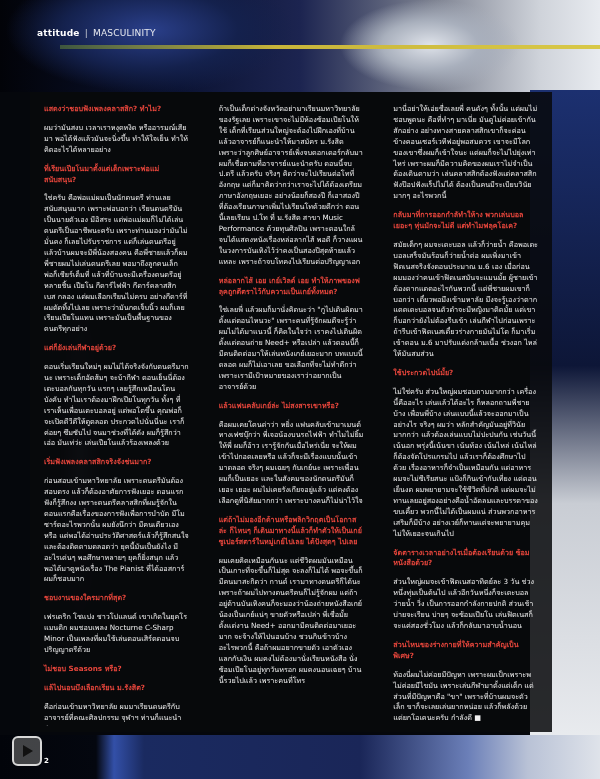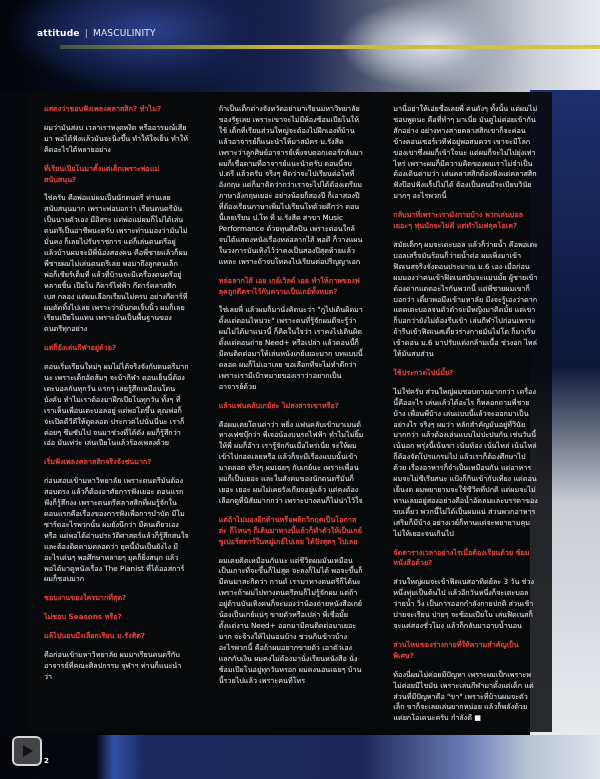--- a/index.html
+++ b/index.html
@@ -89,36 +89,37 @@
   <div class="col" id="col-0">
       <p class="q">แสดงว่าชอบฟังเพลงคลาสสิก? ทำไม?</p>
       <p class="a">ผมว่ามันสงบ เวลาเราหงุดหงิด หรืออารมณ์เสียมา พอได้ฟังแล้วมันจะนิ่งขึ้น ทำให้ใจเย็น ทำให้คิดอะไรได้หลายอย่าง</p>
       <p class="q">ที่เรียนเปียโนมาตั้งแต่เด็กเพราะพ่อแม่สนับสนุน?</p>
       <p class="a">ใช่ครับ คือพ่อแม่ผมเป็นนักดนตรี ท่านเลยสนับสนุนมาก เพราะพ่อบอกว่า เรียนดนตรีมันเป็นนายตัวเอง มีอิสระ แต่พ่อแม่ผมก็ไม่ได้เล่นดนตรีเป็นอาชีพนะครับ เพราะท่านมองว่ามันไม่มั่นคง ก็เลยไปรับราชการ แต่ก็เล่นดนตรีอยู่ แล้วบ้านผมจะมีพี่น้องสองคน คือพี่ชายแล้วก็ผม พี่ชายผมไม่เล่นดนตรีเลย พอมาถึงลูกคนเล็ก พ่อก็เชียร์เต็มที่ แล้วที่บ้านจะมีเครื่องดนตรีอยู่หลายชิ้น เปียโน กีตาร์ไฟฟ้า กีตาร์คลาสสิก เบส กลอง แต่ผมเลือกเรียนไม่ครบ อย่างกีตาร์ที่ผมตัดทิ้งไปเลย เพราะว่ามันกดเจ็บนิ้ว ผมก็เลยเรียนเปียโนแทน เพราะมันเป็นพื้นฐานของดนตรีทุกอย่าง</p>
       <p class="q">แต่ก็ยังเล่นกีฬาอยู่ด้วย?</p>
       <p class="a">ตอนเริ่มเรียนใหม่ๆ ผมไม่ได้จริงจังกับดนตรีมากนะ เพราะเด็กอัดส้มๆ จะบ้ากีฬา ตอนเย็นนี่ต้องเตะบอลกันทุกวัน แรกๆ เลยรู้สึกเหมือนโดนบังคับ ทำไมเราต้องมาฝึกเปียโนทุกวัน ทั้งๆ ที่เราเห็นเพื่อนเตะบอลอยู่ แต่พอโตขึ้น คุณพ่อก็จะเปิดดีวีดีให้ดูตลอด ประกวดไปนั่นนี่นะ เราก็ค่อยๆ ซึมซับไป จนมาช่วงที่ได้ดัง ผมก็รู้สึกว่า เอ่อ มันเท่ว่ะ เล่นเปียโนแล้วร้องเพลงด้วย</p>
       <p class="q">เริ่มฟังเพลงคลาสสิกจริงจังช่นมาก?</p>
       <p class="a">ก่อนสอบเข้ามหาวิทยาลัย เพราะดนตรีมันต้องสอบตรง แล้วก็ต้องอาศัยการฟังเยอะ ตอนแรกฟังก็รู้สึกงง เพราะดนตรีคลาสสิกที่ผมรู้จักในตอนแรกคือเรื่องของการฟังเพื่อการบำบัด มีโมซาร์ตอะไรพวกนั้น ผมยังนึกว่า มีคนเดียวเองหรือ แต่พอได้อ่านประวัติศาสตร์แล้วก็รู้สึกสนใจ และต้องติดตามตลอดว่า ยุคนี้มันเป็นยังไง มีอะไรเด่นๆ พอศึกษาหลายๆ ยุคก็ยิ่งสนุก แล้วพอได้มาดูหนังเรื่อง The Pianist ที่ได้ออสการ์ ผมก็ชอบมาก</p>
       <p class="q">ชอบงานของใครมากที่สุด?</p>
+      <p class="a">เฟรเดริก โชแปง ชาวโปแลนด์ เขาเกิดในยุคโรแมนติก ผมชอบเพลง Nocturne C-Sharp Minor เป็นเพลงที่ผมใช้เล่นตอนเสิร์ตตอนจบปริญญาตรีด้วย</p>
       <p class="q">ไม่ชอบ Seasons หรือ?</p>
       <p class="q">แล้ไปนอนบึงเลือกเรียน ม.รังสิต?</p>
       <p class="a">คือก่อนเข้ามหาวิทยาลัย ผมมาเรียนดนตรีกับอาจารย์ที่คณะศิลปกรรม จุฬาฯ ท่านก็แนะนำว่า</p>
     </div>
   <div class="col" id="col-1">
       <p class="a">ถ้าเป็นเด็กต่างจังหวัดอย่ามาเรียนมหาวิทยาลัยของรัฐเลย เพราะเขาจะไม่มีห้องซ้อมเปียโนให้ใช้ เด็กที่เรียนส่วนใหญ่จะต้องไปฝึกเองที่บ้าน แล้วอาจารย์ก็แนะนำให้มาสมัคร ม.รังสิต เพราะว่าลูกศิษย์อาจารย์เพิ่งจบดอกเตอร์กลับมา ผมก็เชื่อตามที่อาจารย์แนะนำครับ ตอนนี้จบ ป.ตรี แล้วครับ จริงๆ คิดว่าจะไปเรียนต่อโทที่อังกฤษ แต่ก็มาคิดว่ากว่าเราจะไปได้ต้องเตรียมภาษาอังกฤษเยอะ อย่างน้อยก็สองปี ก็เอาสองปีที่ต้องเรียนภาษาเพิ่มไปเรียนโทด้วยดีกว่า ตอนนี้เลยเรียน ป.โท ที่ ม.รังสิต สาขา Music Performance ด้วยทุนศิลปิน เพราะตอนใกล้จบได้แสดงหนังเรื่องหล่อลากไส้ พอดี ก็วางแผนในวงการบันเทิงไว้ว่าคงเป็นสองปีสุดท้ายแล้วแหละ เพราะถ้าจบโทคงไปเรียนต่อปริญญาเอก</p>
       <p class="q">หล่อลากไส้ เอย เกย์เวิลด์ เอย ทำให้ภาพของฟลุคถูกตีตราไว้กับความเป็นเกย์ทั้งหมด?</p>
       <p class="a">ใช่เลยพี่ แล้วผมก็มานั่งคิดนะว่า "กูไปเดินผิดมาตั้งแต่ตอนไหนวะ" เพราะคนที่รู้จักผมดีจะรู้ว่าผมไม่ได้มาแนวนี้ ก็คิดในใจว่า เราคงไปเดินผิดตั้งแต่ตอนถ่าย Need+ หรือเปล่า แล้วตอนนี้ก็มีคนติดต่อมาให้เล่นหนังเกย์เยอะมาก บทแบบนี้ตลอด ผมก็ไม่เอาเลย ขอเลือกที่จะไม่ทำดีกว่า เพราะเรามีเป้าหมายของเราว่าอยากเป็นอาจารย์ด้วย</p>
       <p class="q">แล้วแฟนคลับเกย์ล่ะ ไม่สงสารเขาหรือ?</p>
       <p class="a">คือผมเคยโดนด่าว่า หยิ่ง แฟนคลับเข้ามาเมนต์ทางเฟซบุ๊กว่า พี่เจอน้องบนรถไฟฟ้า ทำไมไม่ยิ้มให้พี่ ผมก็อ้าว เรารู้จักกันเมื่อไหร่เนี่ย จะให้ผมเข้าไปกอดเลยหรือ แล้วก็จะมีเรื่องแบบนั้นเข้ามาตลอด จริงๆ ผมเฉยๆ กับเกย์นะ เพราะเพื่อนผมก็เป็นเยอะ และในสังคมของนักดนตรีมันก็เยอะ เยอะ ผมไม่เคยรังเกียจอยู่แล้ว แต่คงต้องเลือกดูที่นิสัยมากกว่า เพราะบางคนก็ไม่น่าไว้ใจ</p>
       <p class="q">แต่ถ้าไม่มองอีกด้านหรือพลิกวิกฤตเป็นโอกาสล่ะ ก็ไหนๆ ก็เดินมาทางนี้แล้วก็ทำตัวให้เป็นเกย์ซูเปอร์สตาร์ในหมู่เกย์ไปเลย ได้ปังสุดๆ ไปเลย</p>
       <p class="a">ผมเคยคิดเหมือนกันนะ แต่ชีวิตผมมันเหมือนเป็นเกาะที่จะขึ้นก็ไม่สุด จะลงก็ไม่ได้ พอจะขึ้นก็มีคนมาสะกิดว่า กานต์ เรามาทางดนตรีก็ได้นะ เพราะถ้าผมไปทางดนตรีคนก็ไม่รู้จักผม แต่ถ้าอยู่ด้านบันเทิงคนก็จะมองว่าน้องถ่ายหนังสือเกย์น้องเป็นเกย์แน่ๆ ขายตัวหรือเปล่า พี่เชื่อมั้ย ตั้งแต่งาน Need+ ออกมามีคนติดต่อมาเยอะมาก จะจ้างให้ไปนอนบ้าง ชวนกินข้าวบ้าง อะไรพวกนี้ คือถ้าผมอยากขายตัว เอาตัวเองแลกกับเงิน ผมคงไม่ต้องมานั่งเรียนหนังสือ นั่งซ้อมเปียโนอยู่ทุกวันหรอก ผมคงนอนเฉยๆ บ้านนี้รวยไปแล้ว เพราะคนที่โทร</p>
     </div>
   <div class="col" id="col-2">
       <p class="a">มานี่อย่าให้เอ่ยชื่อเลยพี่ คนดังๆ ทั้งนั้น แต่ผมไม่ชอบพูดนะ คือที่ทำๆ มาเนี่ย มันดูไม่ค่อยเข้ากันสักอย่าง อย่างทางสายคลาสสิกเขาก็จะค่อนข้างคอนเซอร์เวทีฟอยู่พอสมควร เขาจะมีโลกของเขาซึ่งผมก็เข้าใจนะ แต่ผมก็จะไม่ไปยุ่งเท่าไหร่ เพราะผมก็มีความคิดของผมเราไม่จำเป็นต้องเดินตามว่า เล่นคลาสสิกต้องฟังแต่คลาสสิก ฟังป๊อปฟังแร็ปไม่ได้ ต้องเป็นคนมีระเบียบวินัยมากๆ อะไรพวกนี้</p>
-      <p class="q">กลับมาที่เพราะเรามังกายบ้าง พวกเล่นบอลเยอะๆ หุ่นมักจะไม่ดี แต่ทำไมฟลุคโอเค?</p>
+      <p class="q">กลับมาที่การออกกำลัทำให้าง พวกเล่นบอลเยอะๆ หุ่นมักจะไม่ดี แต่ทำไมฟลุคโอเค?</p>
       <p class="a">สมัยเด็กๆ ผมจะเตะบอล แล้วก็ว่ายน้ำ คือพอเตะบอลเสร็จมันร้อนก็ว่ายน้ำต่อ ผมเพิ่งมาเข้าฟิตเนสจริงจังตอนประมาณ ม.6 เอง เมื่อก่อนผมมองว่าคนเข้าฟิตเนสมันจะแมนมั้ย ผู้ชายเข้าต้องตากแดดอะไรกันพวกนี้ แต่พี่ชายผมเขาก็บอกว่า เดี๋ยวพอมึงเข้ามหาลัย มึงจะรู้เองว่าตากแดดเตะบอลจนตัวดำจะมีหญิงมาติดมั้ย แต่เขาก็บอกว่ายังไม่ต้องรีบเข้า เล่นกีฬาไปก่อนเพราะถ้ารีบเข้าฟิตเนสเดี๋ยวร่างกายมันไม่โต ก็มาเริ่มเข้าตอน ม.6 มาปรับแต่งกล้ามเนื้อ ช่วงอก ไหล่ ให้มันสมส่วน</p>
       <p class="q">ใช้ประกวดไปน์มั้ย?</p>
       <p class="a">ไม่ใช่ครับ ส่วนใหญ่ผมชอบถามมากกว่า เครื่องนี้คืออะไร เล่นแล้วได้อะไร ก็หลอกถามพี่ชายบ้าง เพื่อนพี่บ้าง เล่นแบบนี้แล้วจะออกมาเป็นอย่างไร จริงๆ ผมว่า หลักสำคัญมันอยู่ที่วินัยมากกว่า แล้วต้องเล่นแบบไม่ปะปนกัน เช่นวันนี้เน้นอก พรุ่งนี้เน้นขา เน้นท้อง เน้นไหล่ เน้นไหล่ก็ต้องจัดโปรแกรมไป แล้วเราก็ต้องศึกษาไปด้วย เรื่องอาหารก็จำเป็นเหมือนกัน แต่อาหารผมจะไม่ซีเรียสนะ แป้งก็กินเข้ากับเที่ยง แต่ตอนเย็นงด ผมพยายามจะใช้ชีวิตที่ปกติ แต่ผมจะไม่ทานเลยอยู่สองอย่างคือน้ำอัดลมและบรรดาของขบเคี้ยว พวกนี้ไม่ได้เป็นผมแน่ ส่วนพวกอาหารเสริมก็มีบ้าง อย่างเวย์ก็ทานแต่จะพยายามคุมไม่ให้เยอะจนเกินไป</p>
       <p class="q">จัดตารางเวลาอย่างไรเมื่อต้องเรียนด้วย ซ้อมหนังสือด้วย?</p>
       <p class="a">ส่วนใหญ่ผมจะเข้าฟิตเนสอาทิตย์ละ 3 วัน ช่วงหนึ่งทุ่มเป็นต้นไป แล้วอีกวันหนึ่งก็จะเตะบอล ว่ายน้ำ วิ่ง เป็นการออกกำลังกายปกติ ส่วนเช้าบ่ายจะเรียน บ่ายๆ จะซ้อมเปียโน เล่นฟิตเนสก็จะแค่สองชั่วโมง แล้วก็กลับมาอาบน้ำนอน</p>
       <p class="q">ส่วนไหนของร่างกายที่ให้ความสำคัญเป็นพิเศษ?</p>
       <p class="a">ท้องนี่ผมไม่ค่อยมีปัญหา เพราะผมเป็กเพราะพ ไม่ค่อยมีไขมัน เพราะเล่นกีฬามาตั้งแต่เด็ก แต่ส่วนที่มีปัญหาคือ "ขา" เพราะที่บ้านผมจะตัวเล็ก ขาก็จะเลยเล่นยากหน่อย แล้วก็พลังด้วย แต่ยกโอเคนะครับ กำลังดี ■</p>
     </div>
 </div>
 

